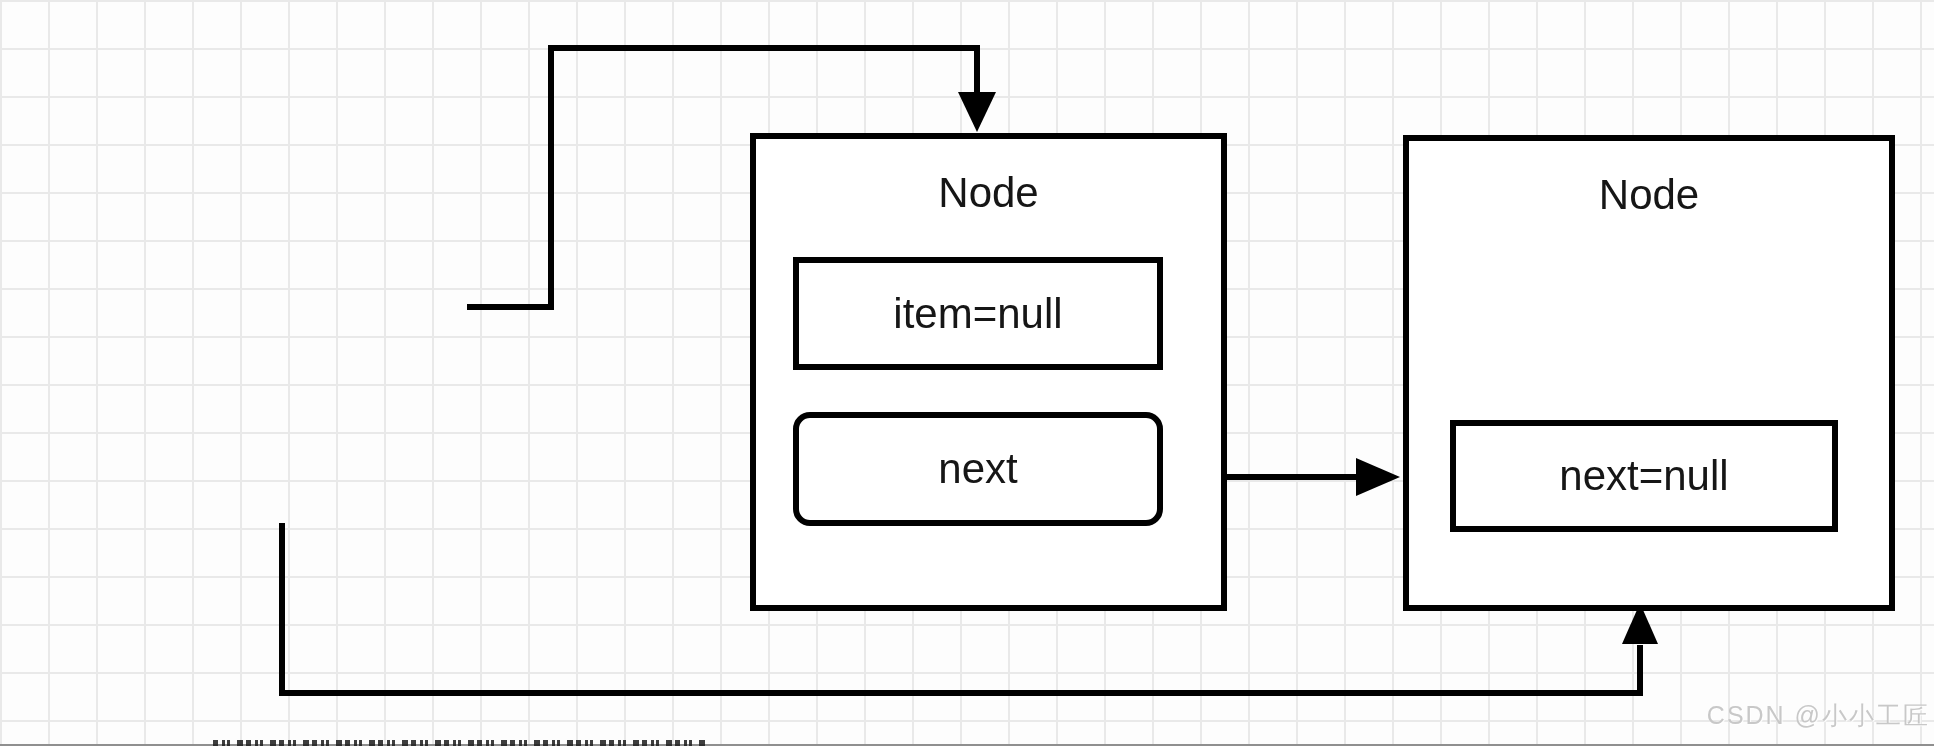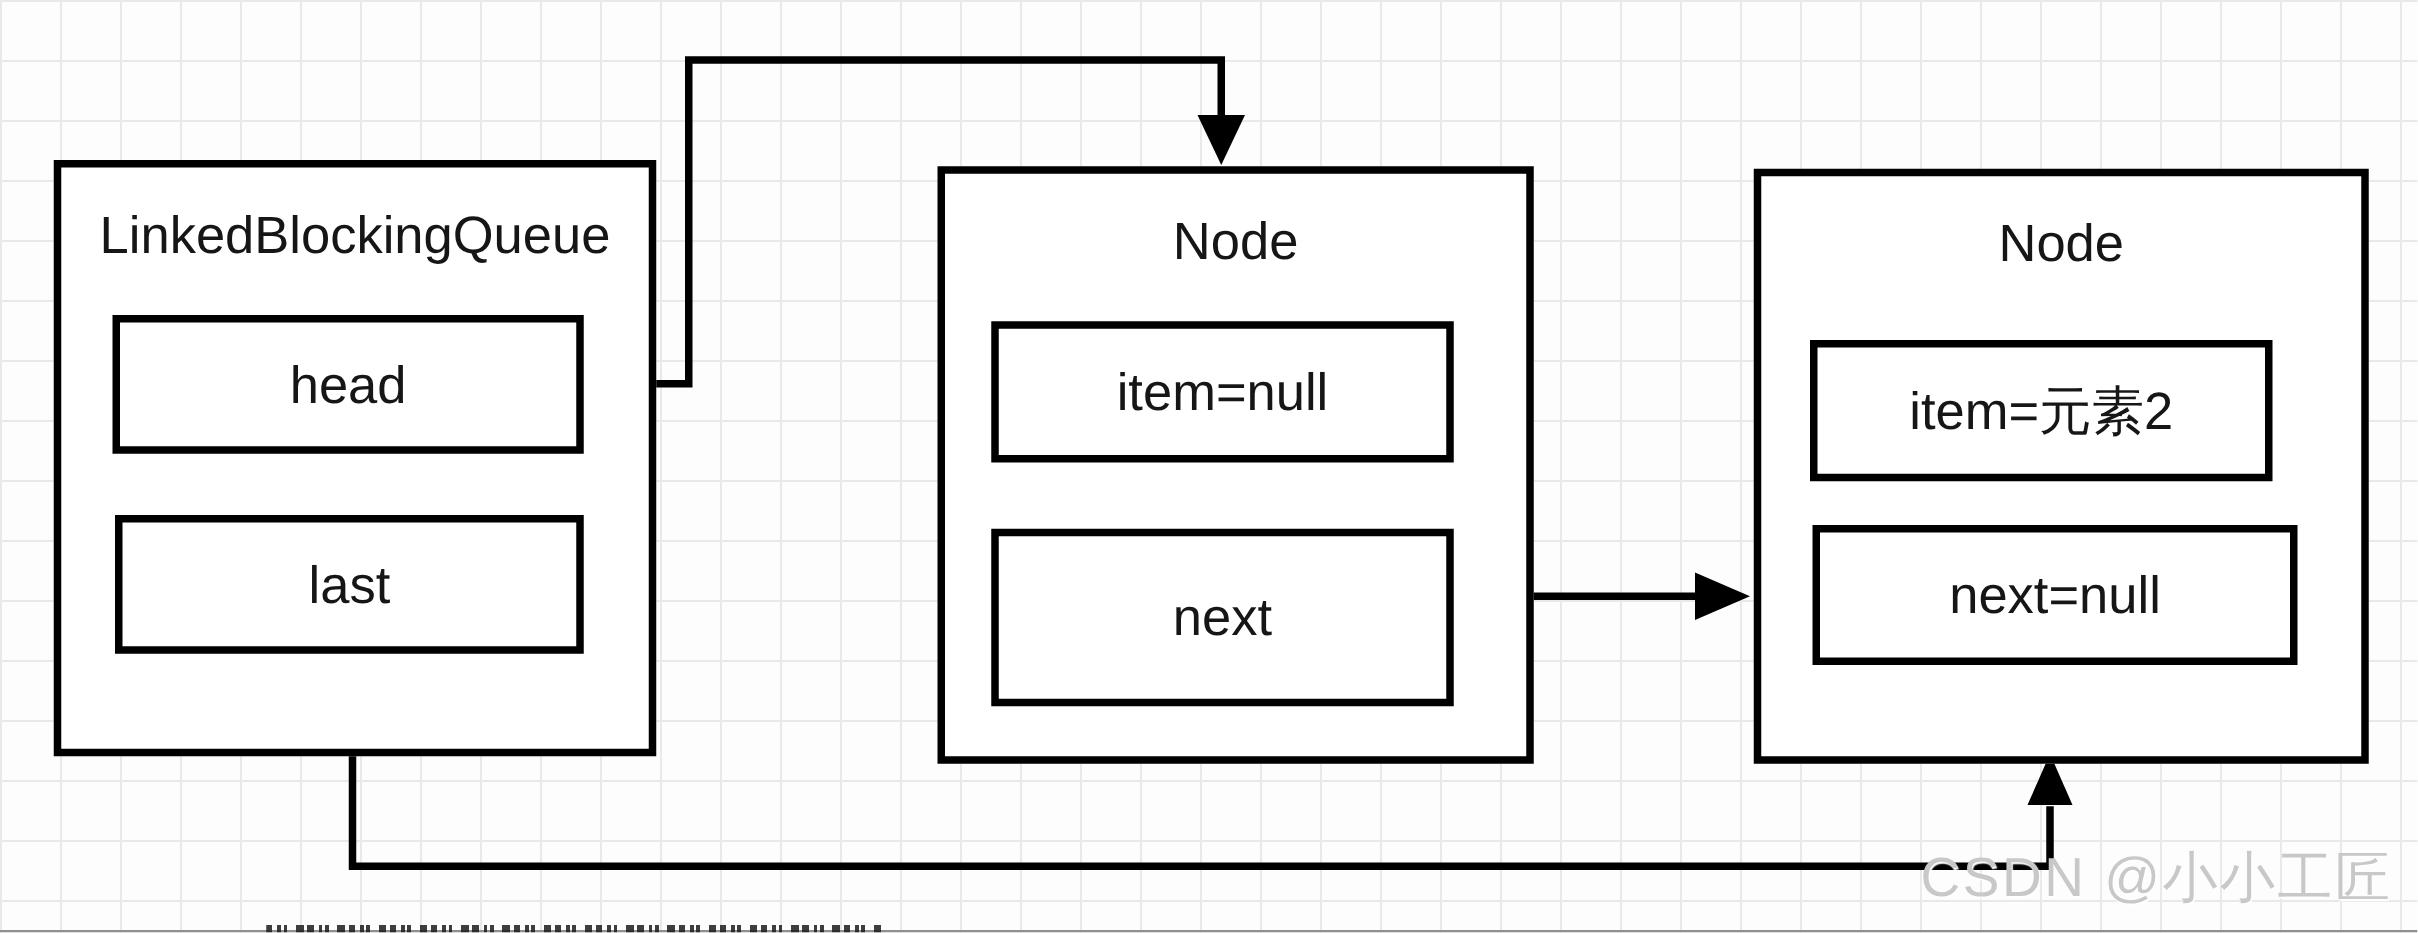--- a/index.html
+++ b/index.html
@@ -38,27 +38,27 @@
   .field{
     position:absolute;background:var(--box-bg);border:6px solid var(--line);
     display:flex;align-items:center;justify-content:center;
     font-size:42px;color:#161616;box-sizing:border-box;white-space:nowrap;
   }
   #queue-box{left:43px;top:128px;width:470px;height:465px;}
   #queue-head{left:41px;top:118px;width:377px;height:111px;}
   #queue-last{left:43px;top:278px;width:375px;height:111px;}
   #node1-box{left:750px;top:133px;width:465px;height:466px;}
   #node1-item{left:37px;top:118px;width:370px;height:113px;text-align:right;}
-  #node1-next{left:37px;top:284px;width:370px;height:142px;}
+  #node1-next{left:37px;top:273px;width:370px;height:114px;border-radius:17px;}
   #node2-box{left:1403px;top:135px;width:480px;height:464px;}
   #node2-item{left:39px;top:131px;width:370px;height:113px;}
   #node2-next{left:41px;top:279px;width:388px;height:112px;}
   .watermark{
-    position:absolute;right:20px;bottom:14px;
-    font-size:44px;letter-spacing:2px;color:var(--watermark);
+    position:absolute;right:4px;bottom:14px;
+    font-size:25px;letter-spacing:2px;color:var(--watermark);
     text-shadow:1px 1px 1px #ffffff;white-space:nowrap;
   }
   .bottom-rule{
     position:absolute;left:0;right:0;bottom:0;height:2px;background:var(--artifact);
   }
   .clipped-text-artifact{
     position:absolute;left:213px;bottom:0;width:494px;height:6px;
     background:repeating-linear-gradient(90deg,
       #1c1c1c 0 5px, transparent 5px 9px,
       #1c1c1c 9px 12px, transparent 12px 14px,
@@ -80,45 +80,33 @@
     <g>
       <path d="M1163,477 L1358,477"></path>
       <polygon points="1356,458 1356,496 1400,477"></polygon>
     </g>
     <g>
       <path d="M282,523 L282,693 L1640,693 L1640,645"></path>
       <polygon points="1622,644 1658,644 1640,603"></polygon>
     </g>
   </svg>
 
-  <div class="dbox" id="queue-box">
-    <div class="box-title">LinkedBlockingQueue</div>
-    <div class="field" id="queue-head">
-      <span>head</span>
-    </div>
-    <div class="field" id="queue-last">
-      <span>last</span>
-    </div>
-  </div>
 
   <div class="dbox" id="node1-box">
     <div class="box-title">Node</div>
     <div class="field" id="node1-item">
       <span>item=null</span>
     </div>
     <div class="field" id="node1-next">
       <span>next</span>
     </div>
   </div>
 
   <div class="dbox" id="node2-box">
     <div class="box-title">Node</div>
-    <div class="field" id="node2-item">
-      <span>item=元素2</span>
-    </div>
     <div class="field" id="node2-next">
       <span>next=null</span>
     </div>
   </div>
 
   <div class="watermark">CSDN @小小工匠</div>
 
   <div class="bottom-rule"></div>
   <div class="clipped-text-artifact"></div>
 

